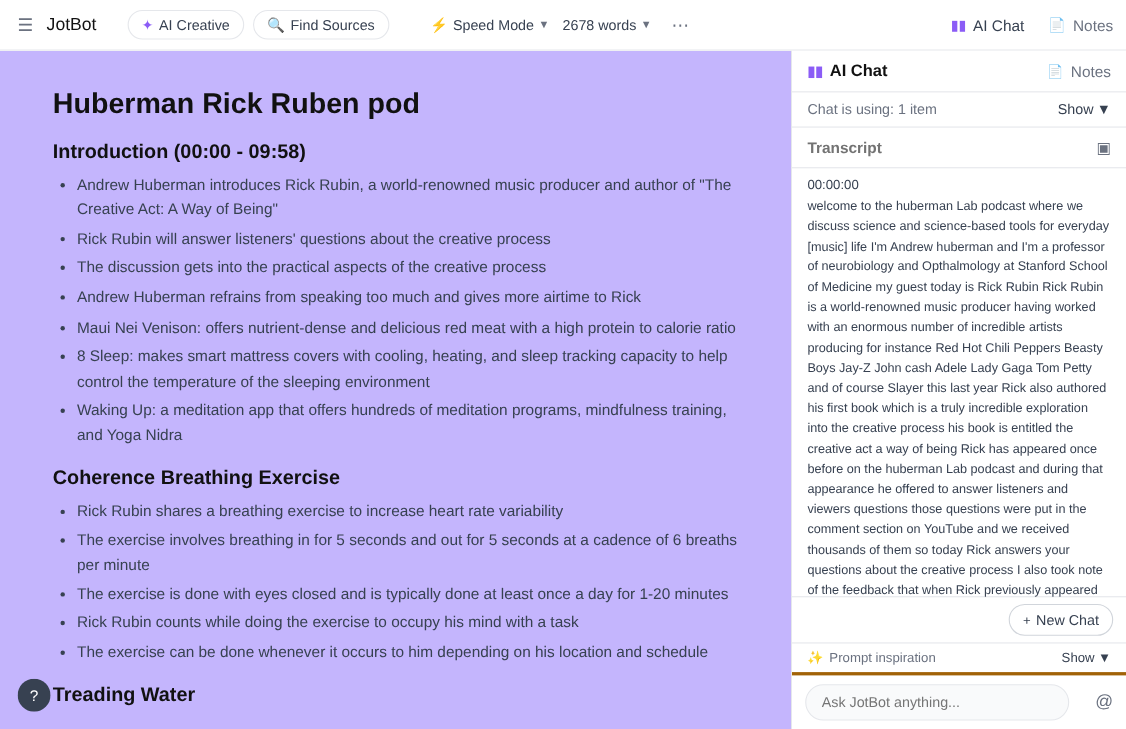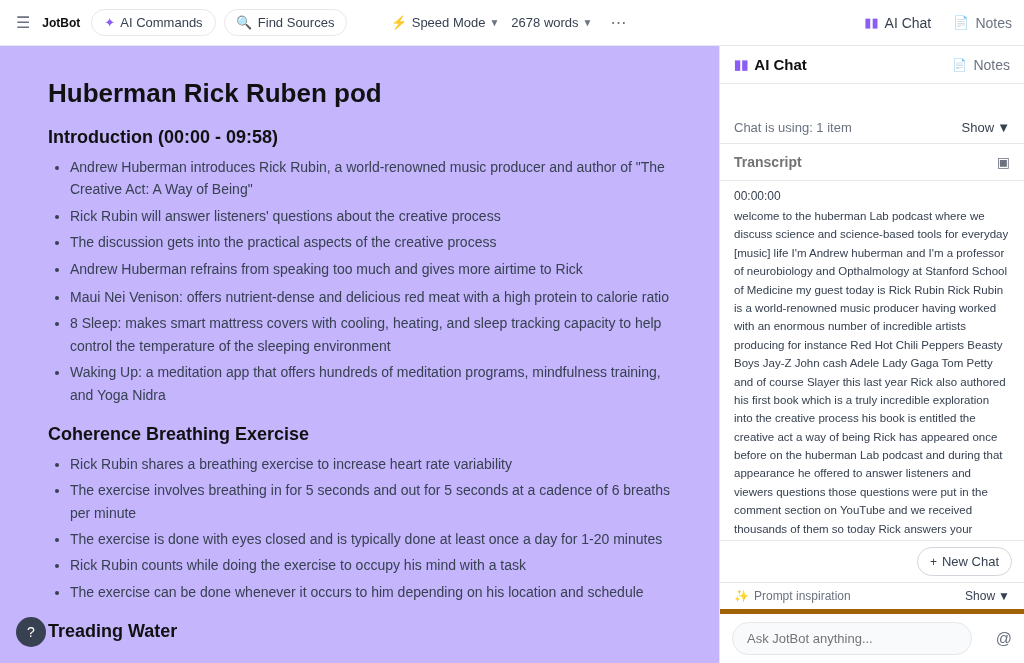--- a/index.html
+++ b/index.html
@@ -2,21 +2,21 @@
 <html><head>
   <meta charset="utf-8">
   <style>
     * { box-sizing: border-box; margin: 0; padding: 0; }
     body { font-family: -apple-system, BlinkMacSystemFont, 'Segoe UI', sans-serif; background: #fff; display: flex; flex-direction: column; height: 663px; overflow: hidden; }
 
     
     .topbar { display: flex; align-items: center; height: 46px; border-bottom: 1px solid #e5e7eb; padding: 0 12px; gap: 8px; flex-shrink: 0; }
     .topbar-left { display: flex; align-items: center; gap: 8px; flex: 1; }
     .hamburger-icon { color: #6b7280; cursor: pointer; font-size: 16px; padding: 4px; }
-    .brand-name { font-weight: 700; font-size: 12px; color: #111; margin-right: 3px; }
+    .brand-name { font-weight: 400; font-size: 16px; color: #111; margin-right: 20px; }
     .btn-pill { display: flex; align-items: center; gap: 5px; padding: 5px 12px; border-radius: 20px; border: 1px solid #e5e7eb; background: #fff; font-size: 13px; cursor: pointer; color: #374151; }
     .btn-pill .icon { font-size: 13px; }
     .topbar-center { display: flex; align-items: center; gap: 12px; }
     .speed-mode-btn { display: flex; align-items: center; gap: 4px; font-size: 13px; color: #374151; cursor: pointer; background: none; border: none; }
     .word-count { display: flex; align-items: center; gap: 4px; font-size: 13px; color: #374151; cursor: pointer; background: none; border: none; text-align: right; }
     .more-btn { color: #6b7280; cursor: pointer; font-size: 16px; padding: 4px 6px; border: none; background: none; }
     .topbar-right { display: flex; align-items: center; gap: 12px; flex: 1; justify-content: flex-end; }
     .chat-tab { display: flex; align-items: center; gap: 6px; font-size: 14px; font-weight: 500; color: #374151; padding: 4px 10px; cursor: pointer; }
     .notes-tab { display: flex; align-items: center; gap: 6px; font-size: 14px; color: #6b7280; cursor: pointer; }
 
@@ -29,39 +29,39 @@
     .doc-section-title { font-size: 18px; font-weight: 700; color: #111; margin: 18px 0 8px 0; }
     .doc-list { list-style: disc; padding-left: 22px; margin-bottom: 6px; }
     .doc-list li { font-size: 14px; color: #374151; line-height: 1.6; margin-bottom: 4px; }
 
     
     .right-panel { width: 305px; border-left: 1px solid #e5e7eb; display: flex; flex-direction: column; background: #fff; flex-shrink: 0; }
     .panel-header { display: flex; align-items: center; justify-content: space-between; padding: 10px 14px; border-bottom: 1px solid #e5e7eb; }
     .panel-title { display: flex; align-items: center; gap: 6px; font-size: 15px; font-weight: 600; color: #111; }
     .notes-panel-title { display: flex; align-items: center; gap: 6px; font-size: 14px; color: #6b7280; cursor: pointer; }
 
-    .chat-using-bar { display: flex; align-items: center; justify-content: space-between; padding: 8px 14px; border-bottom: 1px solid #e5e7eb; font-size: 13px; color: #6b7280; margin-top: 28px; }
+    .chat-using-bar { display: flex; align-items: center; justify-content: space-between; padding: 8px 14px; border-bottom: 1px solid #e5e7eb; font-size: 13px; color: #6b7280; }
     .show-btn { font-size: 13px; color: #374151; cursor: pointer; background: none; border: none; display: flex; align-items: center; gap: 3px; }
 
     
     .transcript-header { display: flex; align-items: center; justify-content: space-between; padding: 10px 14px; border-bottom: 1px solid #e5e7eb; }
     .transcript-label { font-size: 14px; font-weight: 600; color: #737373; }
     .copy-icon { color: #6b7280; cursor: pointer; font-size: 14px; }
 
     .transcript-timestamp { font-size: 12px; color: #374151; padding: 8px 14px 4px; font-weight: 500; }
     .transcript-text { font-size: 11.5px; color: #374151; line-height: 1.6; padding: 0 14px; overflow-y: auto; flex: 1; }
 
     
     .new-chat-bar { display: flex; align-items: center; justify-content: flex-end; padding: 6px 12px; border-top: 1px solid #e5e7eb; background: #fff; }
     .new-chat-btn { display: flex; align-items: center; gap: 5px; padding: 6px 12px; background: #fff; border: 1px solid #d1d5db; border-radius: 16px; font-size: 13px; cursor: pointer; color: #374151; }
 
     .prompt-inspiration-bar { display: flex; align-items: center; justify-content: space-between; padding: 6px 14px; border-top: 1px solid #e5e7eb; font-size: 12px; color: #6b7280; }
     .show-sm-btn { font-size: 12px; color: #374151; cursor: pointer; background: none; border: none; display: flex; align-items: center; gap: 3px; }
 
-    .chat-input-area { padding: 8px 12px; border-top: 5px solid #a16207; display: flex; align-items: center; gap: 24px; }
+    .chat-input-area { padding: 8px 12px; border-top: 3px solid #a16207; display: flex; align-items: center; gap: 24px; }
     .chat-input { flex: 1; border: 1px solid #e5e7eb; border-radius: 20px; padding: 8px 14px; font-size: 13px; color: #9ca3af; outline: none; background: #f9fafb; }
     .at-btn { color: #6b7280; font-size: 16px; cursor: pointer; background: none; border: none; }
 
     
     .help-btn { position: fixed; bottom: 16px; left: 16px; width: 30px; height: 30px; border-radius: 50%; background: #374151; color: #fff; border: none; font-size: 14px; cursor: pointer; display: flex; align-items: center; justify-content: center; }
 
     .lightning-icon { color: #f59e0b; }
     .ai-icon { color: #8b5cf6; font-size: 12px; }
     .find-icon { color: #3b82f6; }
 
@@ -71,21 +71,21 @@
   </style>
 </head>
 <body>
 
 <div class="topbar">
   <div class="topbar-left">
     <span class="hamburger-icon">☰</span>
     <span class="brand-name">JotBot</span>
     <button class="btn-pill">
       <span class="icon ai-icon">✦</span>
-      <span>AI Commands</span>
+      <span>AI Creative</span>
     </button>
     <button class="btn-pill">
       <span class="icon find-icon">🔍</span>
       <span>Find Sources</span>
     </button>
   </div>
   <div class="topbar-center">
     <button class="speed-mode-btn">
       <span class="lightning-icon">⚡</span>
       <span>Speed Mode</span>

